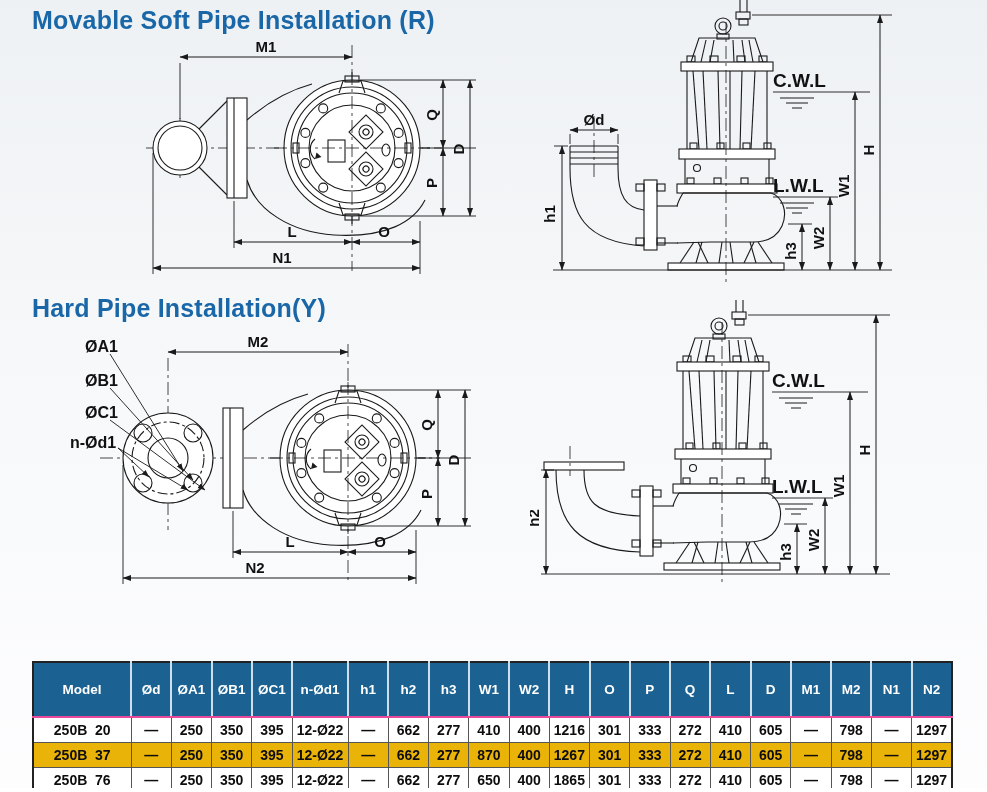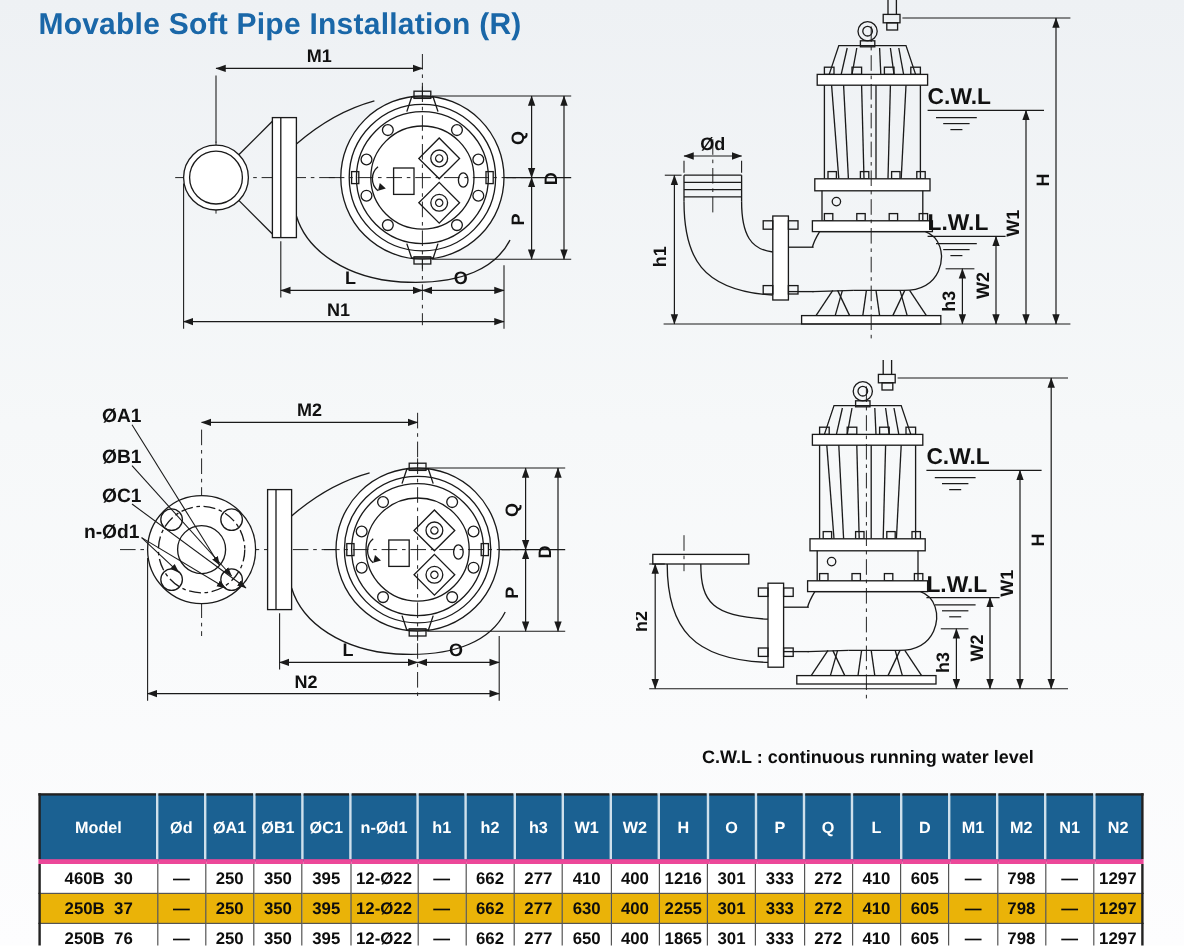--- a/index.html
+++ b/index.html
@@ -32,21 +32,21 @@
     font-weight:bold;font-size:15px;line-height:17px;white-space:pre;
   }
   #dim-table{
     position:absolute;left:32px;top:661px;width:921px;
     border-collapse:collapse;table-layout:fixed;
     border:2px solid #222;background:#fff;
   }
   #dim-table th{
     background:#1b6192;color:#fff;font-weight:bold;font-size:13.5px;
     height:53px;text-align:center;vertical-align:middle;
-    border-right:2px solid #cfe0ec;border-bottom:4px solid #ec4899;padding:0;
+    border-right:2px solid #cfe0ec;border-bottom:2px solid #ec4899;padding:0;
   }
   #dim-table th:last-child{border-right:none;}
   #dim-table td{
     font-weight:bold;font-size:14px;color:#0d0d0d;text-align:center;
     height:24px;border:1px solid #555;padding:0;white-space:pre;
   }
   #dim-table tr.hl td{background:#eab308;}
 </style>
 </head>
 <body>
@@ -155,20 +155,21 @@
         <line x1="214" y1="242" x2="204" y2="263"></line>
         <line x1="182" y1="242" x2="179" y2="263"></line>
           <line x1="190" y1="242" x2="193" y2="263"></line>
         <rect x="128" y="263" width="116" height="7" fill="#fff"></rect>
         <line x1="186" y1="22" x2="186" y2="282" class="cl"></line>
       </g>
     </defs>
   </svg>
 
   <div class="title" id="title-movable">Movable Soft Pipe Installation (R)</div>
+  <div class="title" id="title-hard">Hard Pipe Installation(Y)</div>
 
   <svg class="dwg" id="dwg-r-top" width="360" height="250" viewBox="0 0 360 250">
     <line x1="16" y1="113" x2="312" y2="113" class="cl"></line>
     <line x1="222" y1="10" x2="222" y2="236" class="cl"></line>
     <line x1="50" y1="83" x2="50" y2="143" class="cl"></line>
     <g fill="none" stroke="#1a1a1a" stroke-width="1.1">
       <circle cx="50" cy="113" r="27" fill="#fff"></circle>
         <circle cx="50" cy="113" r="22"></circle>
       <line x1="69" y1="94" x2="97" y2="66"></line>
         <line x1="69" y1="132" x2="97" y2="160"></line>
@@ -328,24 +329,20 @@
     </g>
     <text class="dlab" x="9" y="218" text-anchor="middle" transform="rotate(-90 9 218)">h2</text>
     <text class="wlab" x="242" y="87">C.W.L</text>
     <text class="wlab" x="242" y="193">L.W.L</text>
     <text class="dlab" x="261" y="252" text-anchor="middle" transform="rotate(-90 261 252)">h3</text>
     <text class="dlab" x="289" y="240" text-anchor="middle" transform="rotate(-90 289 240)">W2</text>
     <text class="dlab" x="314" y="186" text-anchor="middle" transform="rotate(-90 314 186)">W1</text>
     <text class="dlab" x="340" y="150" text-anchor="middle" transform="rotate(-90 340 150)">H</text>
   </svg>
 
-  <div id="legend">
-    <div>C.W.L : continuous running water level</div>
-    <div>L.W.L :  lowest running water level</div>
-  </div>
 
   <table id="dim-table">
     <colgroup>
         <col style="width: 98px;">
         <col>
         <col>
         <col>
         <col>
         <col style="width: 56px;">
         <col>
@@ -384,21 +381,21 @@
           <th>L</th>
           <th>D</th>
           <th>M1</th>
           <th>M2</th>
           <th>N1</th>
           <th>N2</th>
         </tr>
       </thead>
     <tbody>
         <tr>
-          <td>460B  30</td>
+          <td>250B  20</td>
           <td>—</td>
           <td>250</td>
           <td>350</td>
           <td>395</td>
           <td>12-Ø22</td>
           <td>—</td>
           <td>662</td>
           <td>277</td>
           <td>410</td>
           <td>400</td>
@@ -416,23 +413,23 @@
         <tr class="hl">
           <td>250B  37</td>
           <td>—</td>
           <td>250</td>
           <td>350</td>
           <td>395</td>
           <td>12-Ø22</td>
           <td>—</td>
           <td>662</td>
           <td>277</td>
-          <td>630</td>
+          <td>870</td>
           <td>400</td>
-          <td>2255</td>
+          <td>1267</td>
           <td>301</td>
           <td>333</td>
           <td>272</td>
           <td>410</td>
           <td>605</td>
           <td>—</td>
           <td>798</td>
           <td>—</td>
           <td>1297</td>
         </tr>

